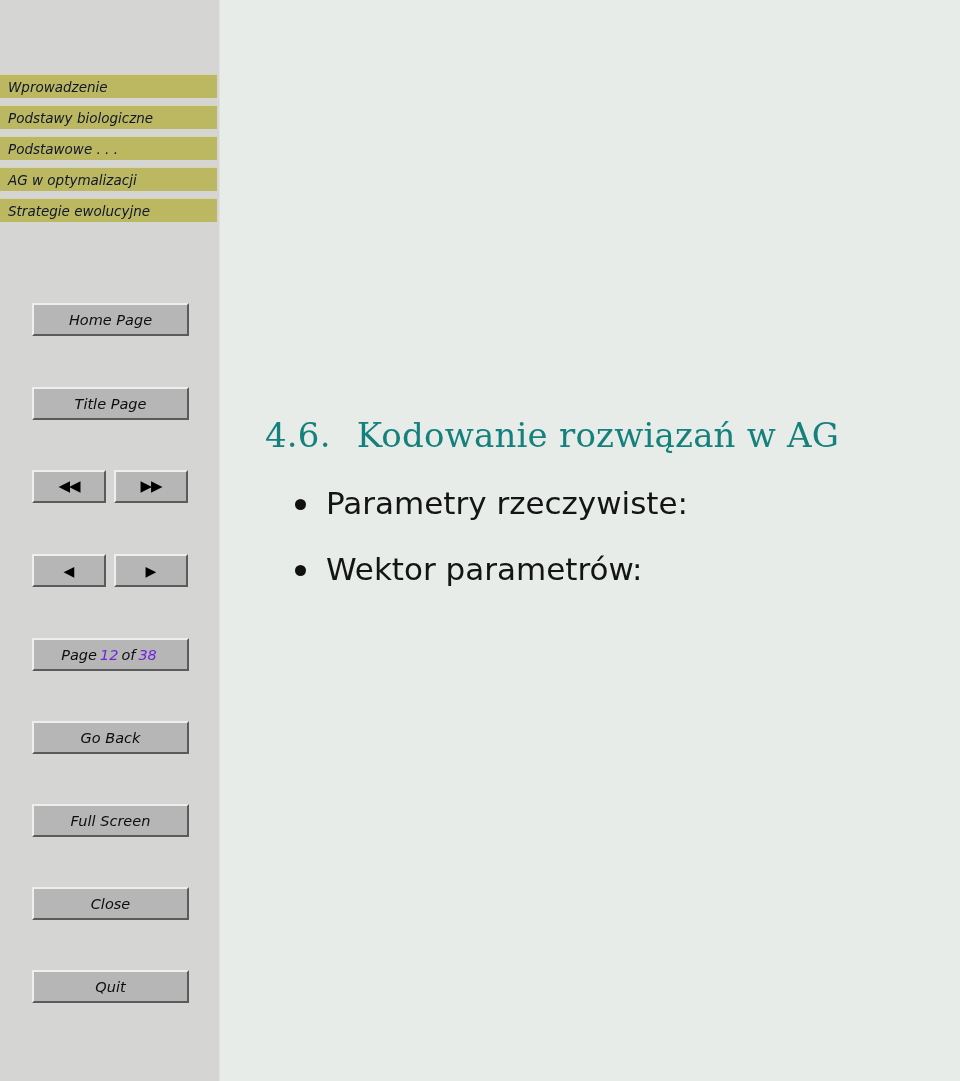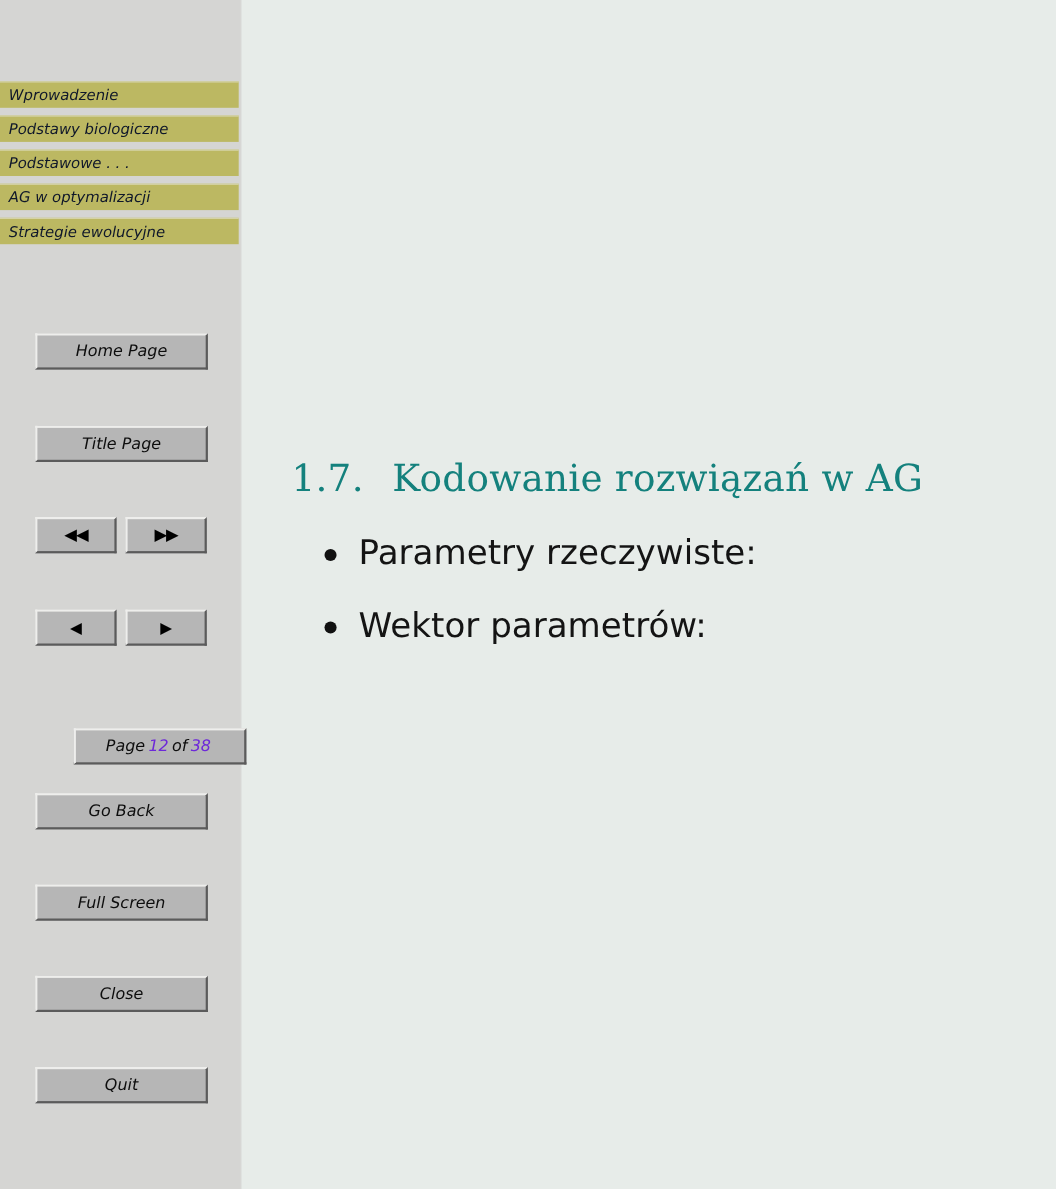--- a/index.html
+++ b/index.html
@@ -153,36 +153,36 @@
     font-size: 14px;
     letter-spacing: 0;
   }
 
   #btn-home      { top: 303px; }
   #btn-title     { top: 387px; }
   #btn-fastback  { top: 470px; }
   #btn-fastfwd   { top: 470px; }
   #btn-prev      { top: 554px; }
   #btn-next      { top: 554px; }
-  #btn-pagecount { top: 662px; margin-left: 35px; }
+  #btn-pagecount { top: 638px; }
   #btn-goback    { top: 721px; }
   #btn-fullscreen{ top: 804px; }
   #btn-close     { top: 887px; text-align: center; }
   #btn-quit      { top: 970px; }
 
   #btn-pagecount .red { color: #6d28d9; margin: 0 3px; }
   #btn-pagecount .plain { color: #0d0d0d; }
 </style>
 </head>
 <body>
 
 <div id="main-panel">
 
   <div id="slide-title">
-    <span class="num">1.7.</span><span>Kodowanie rozwiązań w AG</span>
+    <span class="num">4.6.</span><span>Kodowanie rozwiązań w AG</span>
   </div>
 
   <ul id="bullet-list">
     <li>
       <span class="dot"></span>
       <span>Parametry rzeczywiste:</span>
     </li>
     <li>
       <span class="dot"></span>
       <span>Wektor parametrów:</span>

